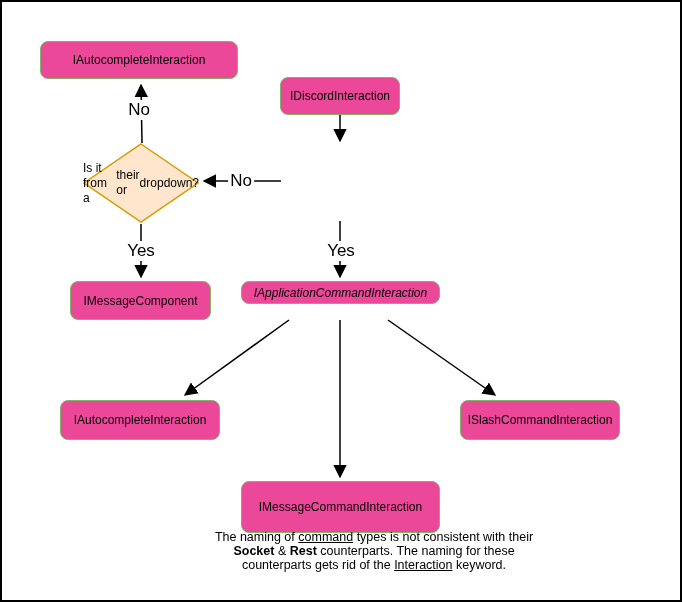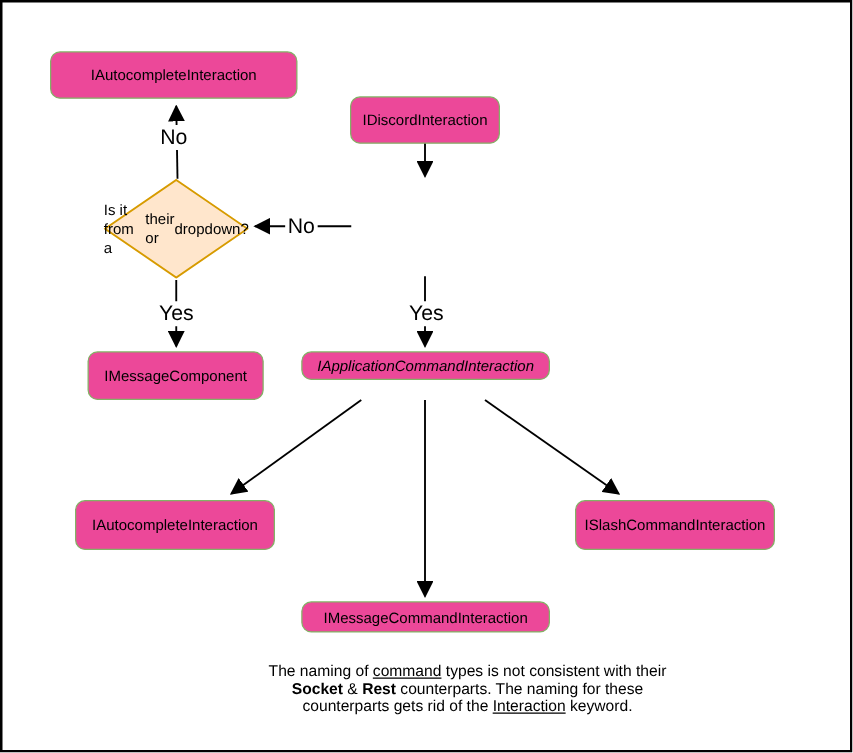--- a/index.html
+++ b/index.html
@@ -117,21 +117,21 @@
   <div class="node" style="left:278px; top:39px; width:120px; height:38px;margin-top:36px;">IDiscordInteraction</div>
 
   <div class="node" style="left:68px; top:279px; width:141px; height:39px;">IMessageComponent</div>
 
   <div class="node" style="left:239px; top:279px; width:199px; height:23px;font-style:italic;">IApplicationCommandInteraction</div>
 
   <div class="node" style="left:58px; top:398px; width:160px; height:40px;">IAutocompleteInteraction</div>
 
   <div class="node" style="left:458px; top:398px; width:160px; height:40px;">ISlashCommandInteraction</div>
 
-  <div class="node" style="left:239px; top:479px; width:199px; height:25px;">IMessageCommandInteraction</div>
+  <div class="node" style="left:239px; top:479px; width:199px; height:52px;">IMessageCommandInteraction</div>
 
   <div class="decision" style="left:81px; top:141px; width:116px; height:80px;">
     <svg width="116" height="80" viewBox="0 0 116 80">
       <polygon points="58,1 115,40 58,79 1,40"></polygon>
     </svg>
     <div class="dtext">
       <div>Is it from a</div>
       <div>their or</div>
       <div>dropdown?</div>
     </div>

